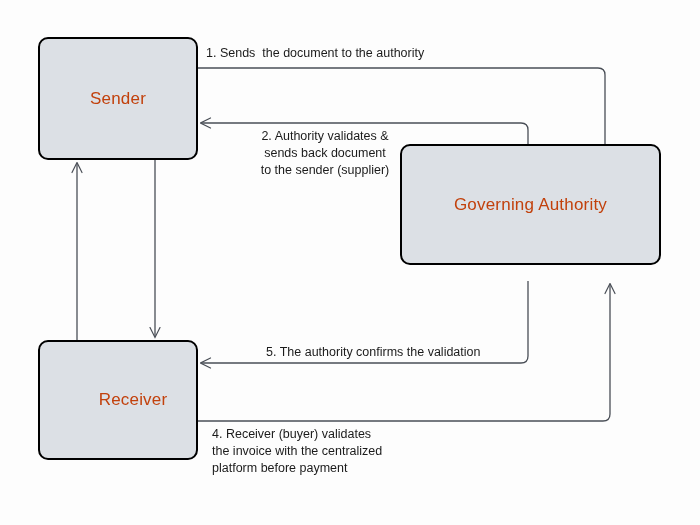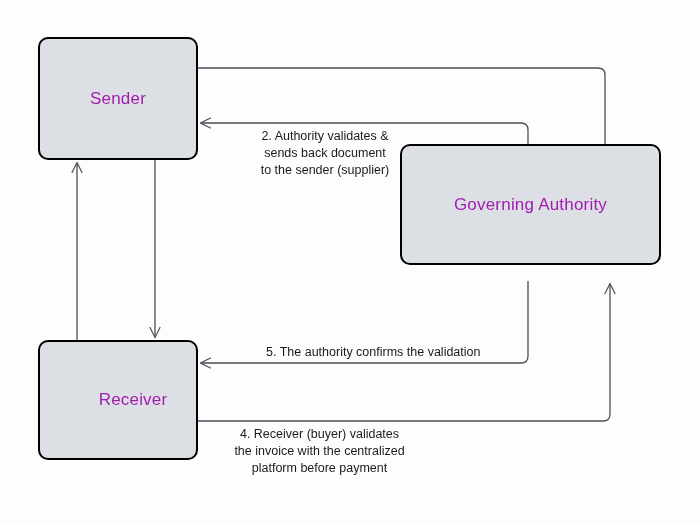--- a/index.html
+++ b/index.html
@@ -28,39 +28,39 @@
   }
   .node {
     position: absolute;
     box-sizing: border-box;
     background: #dce0e5;
     border: 2.5px solid #000000;
     border-radius: 10px;
     display: flex;
     align-items: center;
     justify-content: center;
-    color: #a21caf;
+    color: #c2410c;
     font-size: 17px;
     letter-spacing: 0.2px;
   }
   .node-sender   { left: 38px;  top: 37px;  width: 160px; height: 123px; }
   .node-receiver { left: 38px;  top: 340px; width: 160px; height: 120px; padding-left: 30px; }
   .node-authority{ left: 400px; top: 144px; width: 261px; height: 121px; font-size: 17px; }
 
   .edge-label {
     position: absolute;
     color: #1b1b1b;
     font-size: 12.5px;
     line-height: 17px;
     white-space: pre-wrap;
   }
   .lbl-1 { left: 206px; top: 45px;  text-align: left;   }
   .lbl-2 { left: 244px; top: 128px; text-align: center; width: 162px; }
   .lbl-3 { left: 163px; top: 226px; text-align: left;   width: 120px; }
-  .lbl-4 { left: 212px; top: 426px; text-align: center;   width: 215px; }
+  .lbl-4 { left: 212px; top: 426px; text-align: left;   width: 215px; }
   .lbl-5 { left: 266px; top: 344px; text-align: right;   }
 </style>
 </head>
 <body>
 
 <div id="stage">
 
   <svg id="wires" viewBox="0 0 700 525" width="700" height="525" xmlns="http://www.w3.org/2000/svg">
     <defs>
       <marker id="arrowOpen" viewBox="0 0 12 12" refX="10.5" refY="6" markerWidth="12" markerHeight="12" orient="auto-start-reverse" markerUnits="userSpaceOnUse">
@@ -86,20 +86,21 @@
   </div>
 
   <div class="node node-receiver">
     <span>Receiver</span>
   </div>
 
   <div class="node node-authority">
     <span>Governing Authority</span>
   </div>
 
+  <div class="edge-label lbl-1">1. Sends  the document to the authority</div>
   <div class="edge-label lbl-2">2. Authority validates &amp;
 sends back document
 to the sender (supplier)</div>
   <div class="edge-label lbl-4">4. Receiver (buyer) validates
 the invoice with the centralized
 platform before payment</div>
   <div class="edge-label lbl-5">5. The authority confirms the validation</div>
 
 </div>
 

